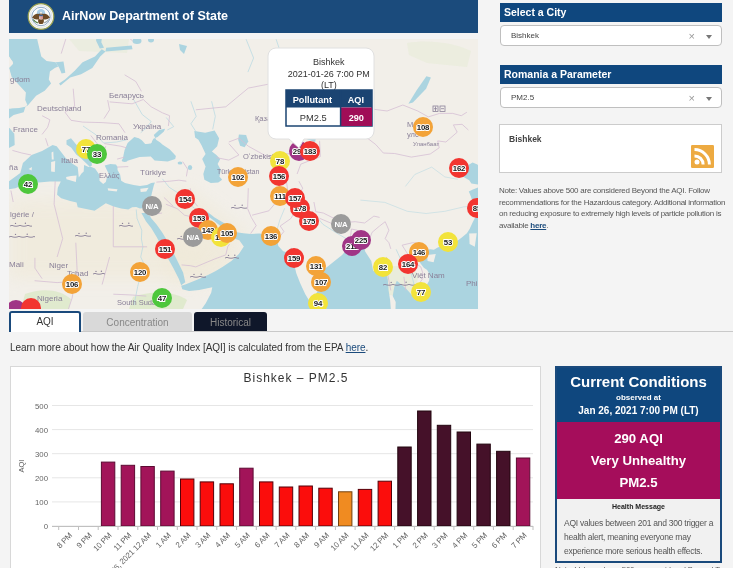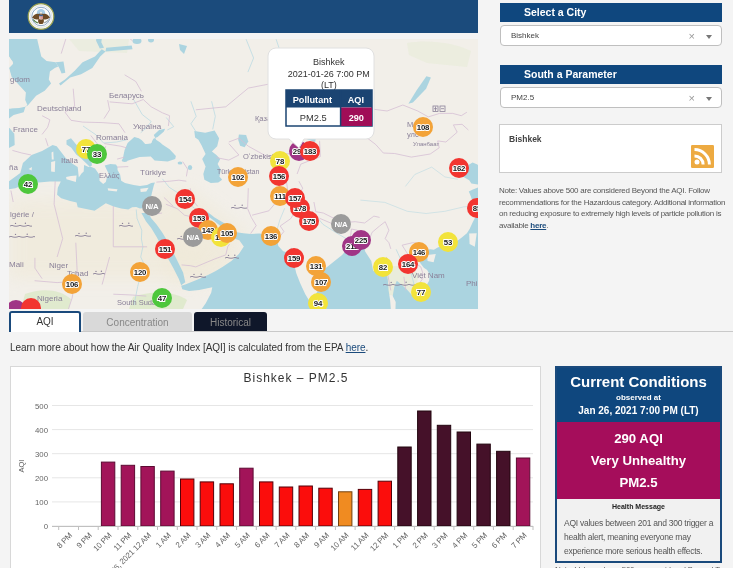--- a/index.html
+++ b/index.html
@@ -4,21 +4,21 @@
 <style>
   html,body{margin:0;padding:0;}
   body{width:733px;height:568px;overflow:hidden;background:#f4f4f4;
        font-family:"Liberation Sans",sans-serif;position:relative;}
   .abs{position:absolute;}
   
   #hdr{left:9px;top:0px;width:469px;height:33px;background:#1b4b7c;}
   #hdr .title{position:absolute;left:53px;top:9px;color:#fff;font-size:12.5px;font-weight:bold;}
   
   .secbar{left:500px;width:222px;height:19px;background:#0f477e;color:#fff;
-          font-size:10.5px;font-weight:bold;line-height:19px;padding-left:24px;box-sizing:border-box;}
+          font-size:10.5px;font-weight:bold;line-height:19px;padding-left:4px;box-sizing:border-box;}
   .selbox{left:500px;width:222px;height:21px;background:#fff;border:1px solid #bfbfbf;
           border-radius:4px;box-sizing:border-box;font-size:8px;color:#444;line-height:19px;padding-left:10px;}
   .selx{position:absolute;right:26px;top:1px;color:#999;font-size:11px;}
   .selcaret{position:absolute;right:9px;top:9px;width:0;height:0;border-left:3.5px solid transparent;
             border-right:3.5px solid transparent;border-top:4px solid #777;}
   #rssbox{left:499px;top:124px;width:223px;height:49px;background:#fff;border:1px solid #ccc;box-sizing:border-box;}
   #note{left:499px;top:185px;width:230px;font-size:8px;letter-spacing:-0.25px;color:#565656;line-height:11.5px;}
   #note a{color:#1b4b7c;font-weight:bold;text-decoration:underline;}
   
   .tab{top:311px;height:21px;box-sizing:border-box;font-size:10px;text-align:center;}
@@ -51,20 +51,21 @@
       <circle cx="22" cy="13.5" r="9.2" fill="#fdfdfb" stroke="#8fa8c6" stroke-width="1"></circle>
       <circle cx="22" cy="10.2" r="4.2" fill="#a9cde6"></circle>
       <path d="M13,14.5 Q16,9.5 20.6,11 L21,9.6 Q22,8.6 23,9.6 L23.4,11 Q28,9.5 31,14.5 Q27.5,17.5 24.6,16.2 Q25.6,19.4 23.4,21 L20.6,21 Q18.4,19.4 19.4,16.2 Q16.5,17.5 13,14.5 Z" fill="#6d4b28"></path>
       <circle cx="22" cy="9.8" r="1.1" fill="#f2f2ee"></circle>
       <rect x="20.1" y="11.8" width="3.8" height="4.6" rx="1.2" fill="#f4f4f0"></rect>
       <path d="M20.1,11.8 h3.8 v1.5 h-3.8 Z" fill="#3c5f91"></path>
       <path d="M21.1,13.3 v3 M22.3,13.3 v3 M23.4,13.3 v2.6" stroke="#c84a44" stroke-width="0.6"></path>
       <path d="M14.2,16.5 q1.8,2.6 4.6,3.4" stroke="#49773a" stroke-width="1.3" fill="none"></path>
       <path d="M29.8,16.5 q-1.8,2.6 -4.6,3.4" stroke="#97a0a9" stroke-width="1.1" fill="none"></path>
     </svg>
+    <div class="title">AirNow Department of State</div>
   </div>
 
   <svg id="map" class="abs" style="left:9px;top:39px" width="469" height="270" viewBox="0 0 469 270">
     <rect width="469" height="270" fill="#f2efe9"></rect>
     <filter id="bl" x="-30%" y="-30%" width="160%" height="160%">
       <feGaussianBlur stdDeviation="8"></feGaussianBlur>
     </filter>
     <path filter="url(#bl)" d="M0,160 L150,162 L150,150 L180,150 L240,195 L200,240 L120,240 L0,240 Z" fill="#efe8d5" opacity="0.55"></path>
     <path filter="url(#bl)" d="M150,200 L236,214 L226,240 L160,250 Z" fill="#efe8d5" opacity="0.4"></path>
     <g fill="#d4e6bc">
@@ -343,21 +344,21 @@
 <text x="296" y="64" fill="#fff">Pollutant</text>
 <text x="339.5" y="64" fill="#fff">AQI</text>
 <text x="340" y="81.5" fill="#fff">290</text>
 </g>
 <text x="297" y="81.5" font-size="9.3" fill="#333" text-anchor="middle">PM2.5</text>
 </g>
   </svg>
 
   <div class="abs secbar" style="top:3px">Select a City</div>
   <div class="abs selbox" style="top:25px">Bishkek<span class="selx">×</span><span class="selcaret"></span></div>
-  <div class="abs secbar" style="top:65px">South a Parameter</div>
+  <div class="abs secbar" style="top:65px">Romania a Parameter</div>
   <div class="abs selbox" style="top:87px">PM2.5<span class="selx">×</span><span class="selcaret"></span></div>
   <div id="rssbox" class="abs">
     <div style="position:absolute;left:9px;top:9px;font-size:8.5px;font-weight:bold;color:#444;">Bishkek</div>
     <svg style="position:absolute;right:7px;bottom:4px" width="23" height="23" viewBox="0 0 23 23">
       <rect width="23" height="23" rx="1.2" fill="#edaa41"></rect>
       <circle cx="6" cy="17" r="2.5" fill="#fff"></circle>
       <path d="M3.5,10.9 a8.6,8.6 0 0 1 8.6,8.6" stroke="#fff" stroke-width="3" fill="none"></path>
       <path d="M3.5,4.6 a14.9,14.9 0 0 1 14.9,14.9" stroke="#fff" stroke-width="3" fill="none"></path>
     </svg>
   </div>

